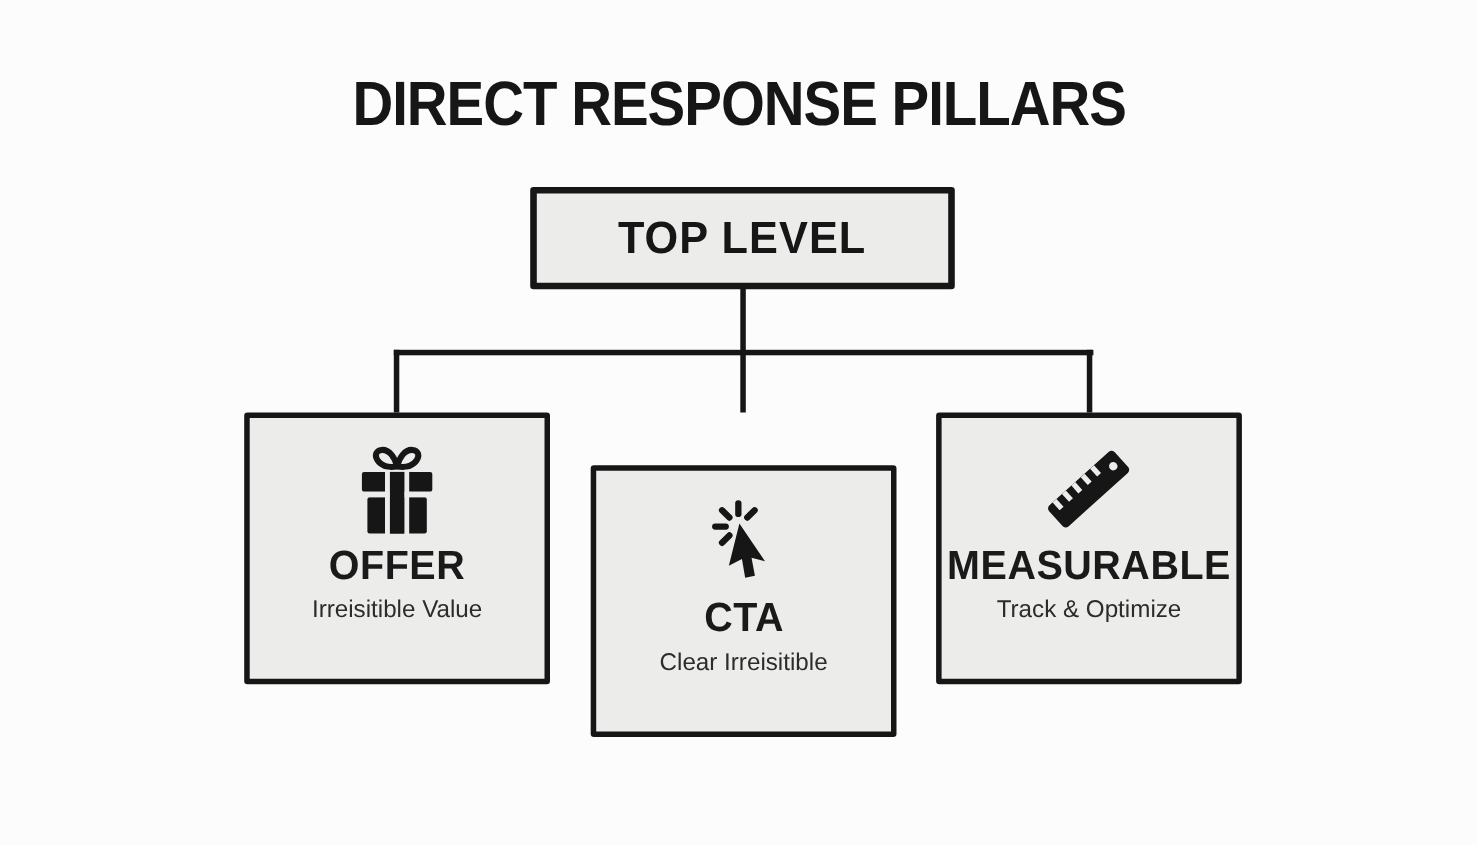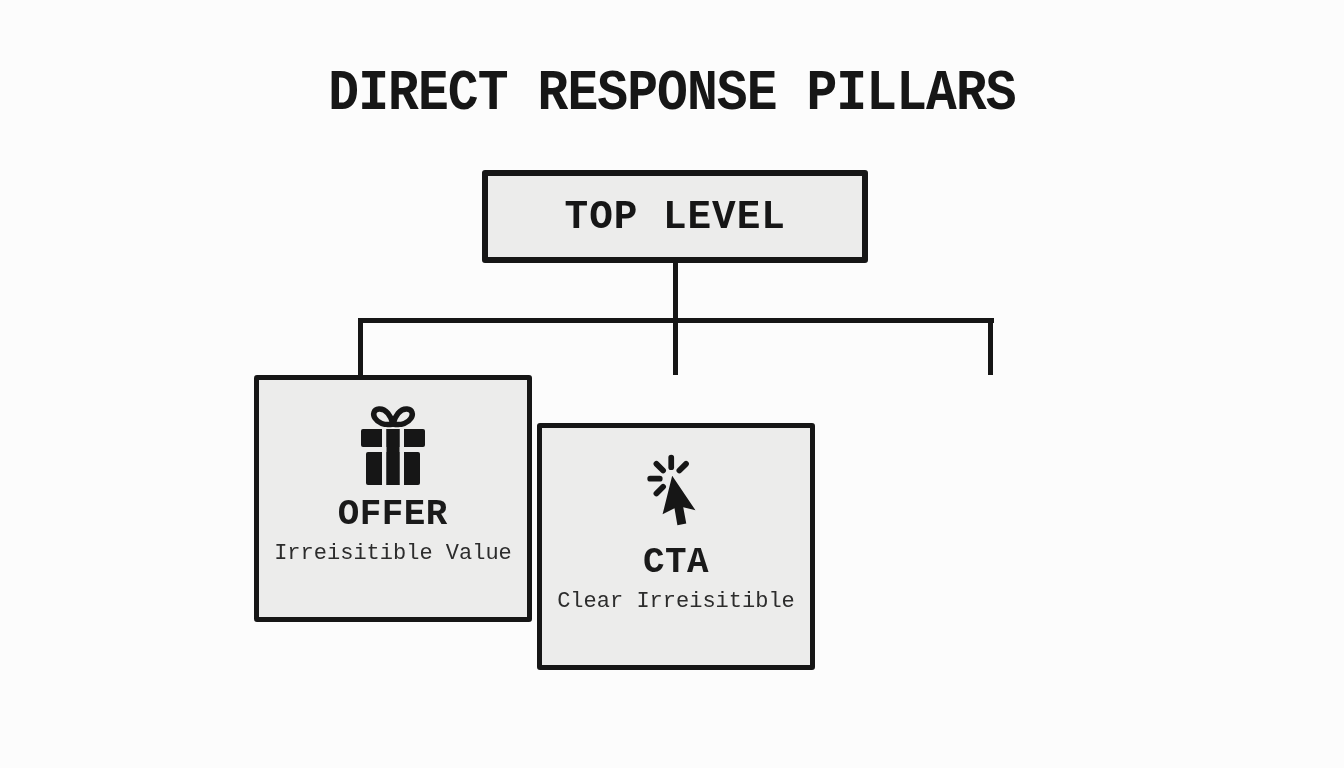--- a/index.html
+++ b/index.html
@@ -7,21 +7,20 @@
     padding: 0;
     background: #fcfcfc;
     font-family: "Liberation Sans", sans-serif;
   }
   .stage {
     position: relative;
     width: 1344px;
     height: 768px;
     background: #fcfcfc;
     overflow: hidden;
-    font-family: Liberation Mono, monospace;
   }
   .title {
     position: absolute;
     left: 0;
     top: 62px;
     width: 1344px;
     text-align: center;
     font-size: 57px;
     font-weight: 700;
     color: #161616;
@@ -64,21 +63,21 @@
     height: 247px;
     box-sizing: border-box;
     background: #ececeb;
     border: 5px solid #161616;
     border-radius: 3px;
     display: flex;
     flex-direction: column;
     align-items: center;
     padding-top: 22px;
   }
-  .card-offer      { left: 222px; margin-left: 32px; }
+  .card-offer      { left: 222px; }
   .card-cta        { left: 537px; margin-top: 48px; }
   .card-measurable { left: 851px; }
   .card .icon-wrap {
     width: 86px;
     height: 86px;
     display: flex;
     align-items: center;
     justify-content: center;
   }
   .card .card-label {
@@ -151,14 +150,33 @@
           <line x1="31.5" y1="38.5" x2="24.5" y2="45.5"></line>
         </g>
 
         <path transform="translate(41,27) rotate(14) scale(3.3)" d="M0 0 L0 12.6 L3.2 9.8 L5.4 14.8 L8 13.6 L5.8 8.8 L9.8 8.8 Z" fill="#161616"></path>
       </svg>
     </span>
     <span class="card-label">CTA</span>
     <span class="card-subtitle">Clear Irreisitible</span>
   </div>
 
+  <div class="card card-measurable">
+    <span class="icon-wrap">
+      <svg width="86" height="86" viewBox="0 0 90 90" aria-hidden="true">
+        <g transform="rotate(-42 45 45)">
+          <rect x="3" y="31" width="84" height="27" rx="4" fill="#161616"></rect>
+
+          <rect x="11" y="31" width="5" height="10" fill="#ececeb"></rect>
+          <rect x="23" y="31" width="5" height="10" fill="#ececeb"></rect>
+          <rect x="35" y="31" width="5" height="10" fill="#ececeb"></rect>
+          <rect x="47" y="31" width="5" height="10" fill="#ececeb"></rect>
+          <rect x="59" y="31" width="5" height="10" fill="#ececeb"></rect>
+
+          <circle cx="77" cy="44" r="4" fill="#ececeb"></circle>
+        </g>
+      </svg>
+    </span>
+    <span class="card-label">MEASURABLE</span>
+    <span class="card-subtitle">Track &amp; Optimize</span>
+  </div>
 
 </div>
 
 </body></html>

